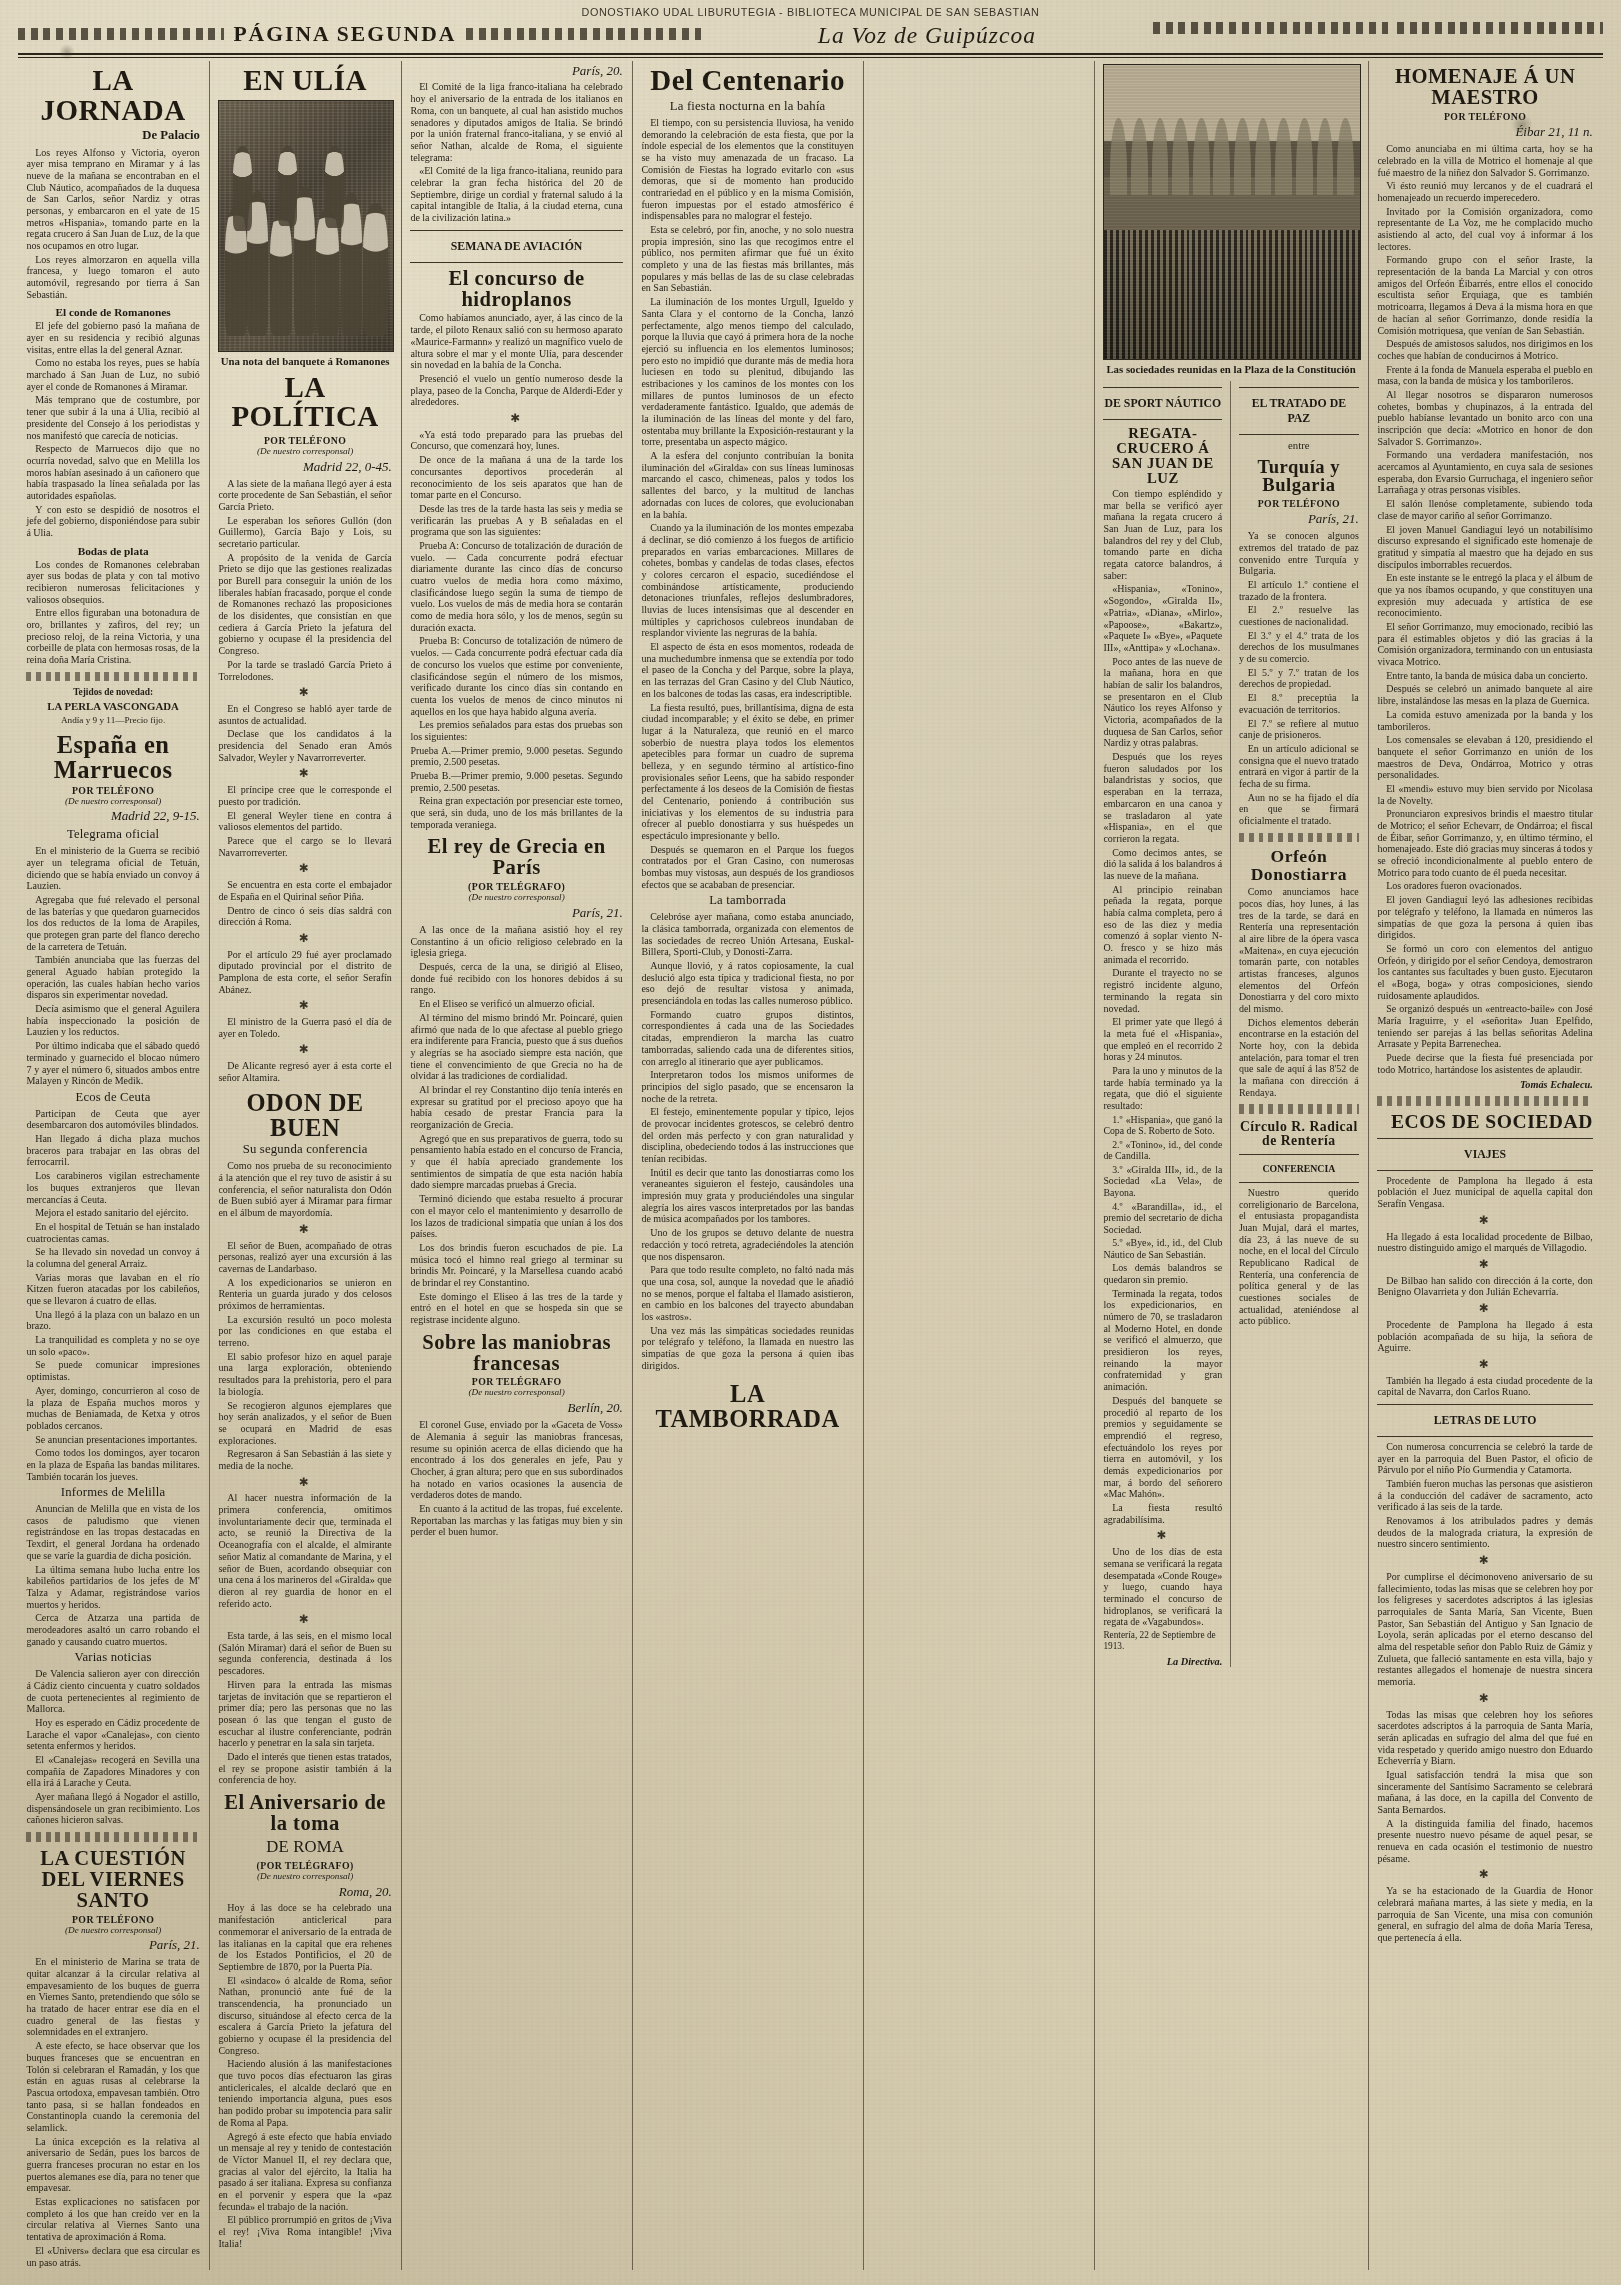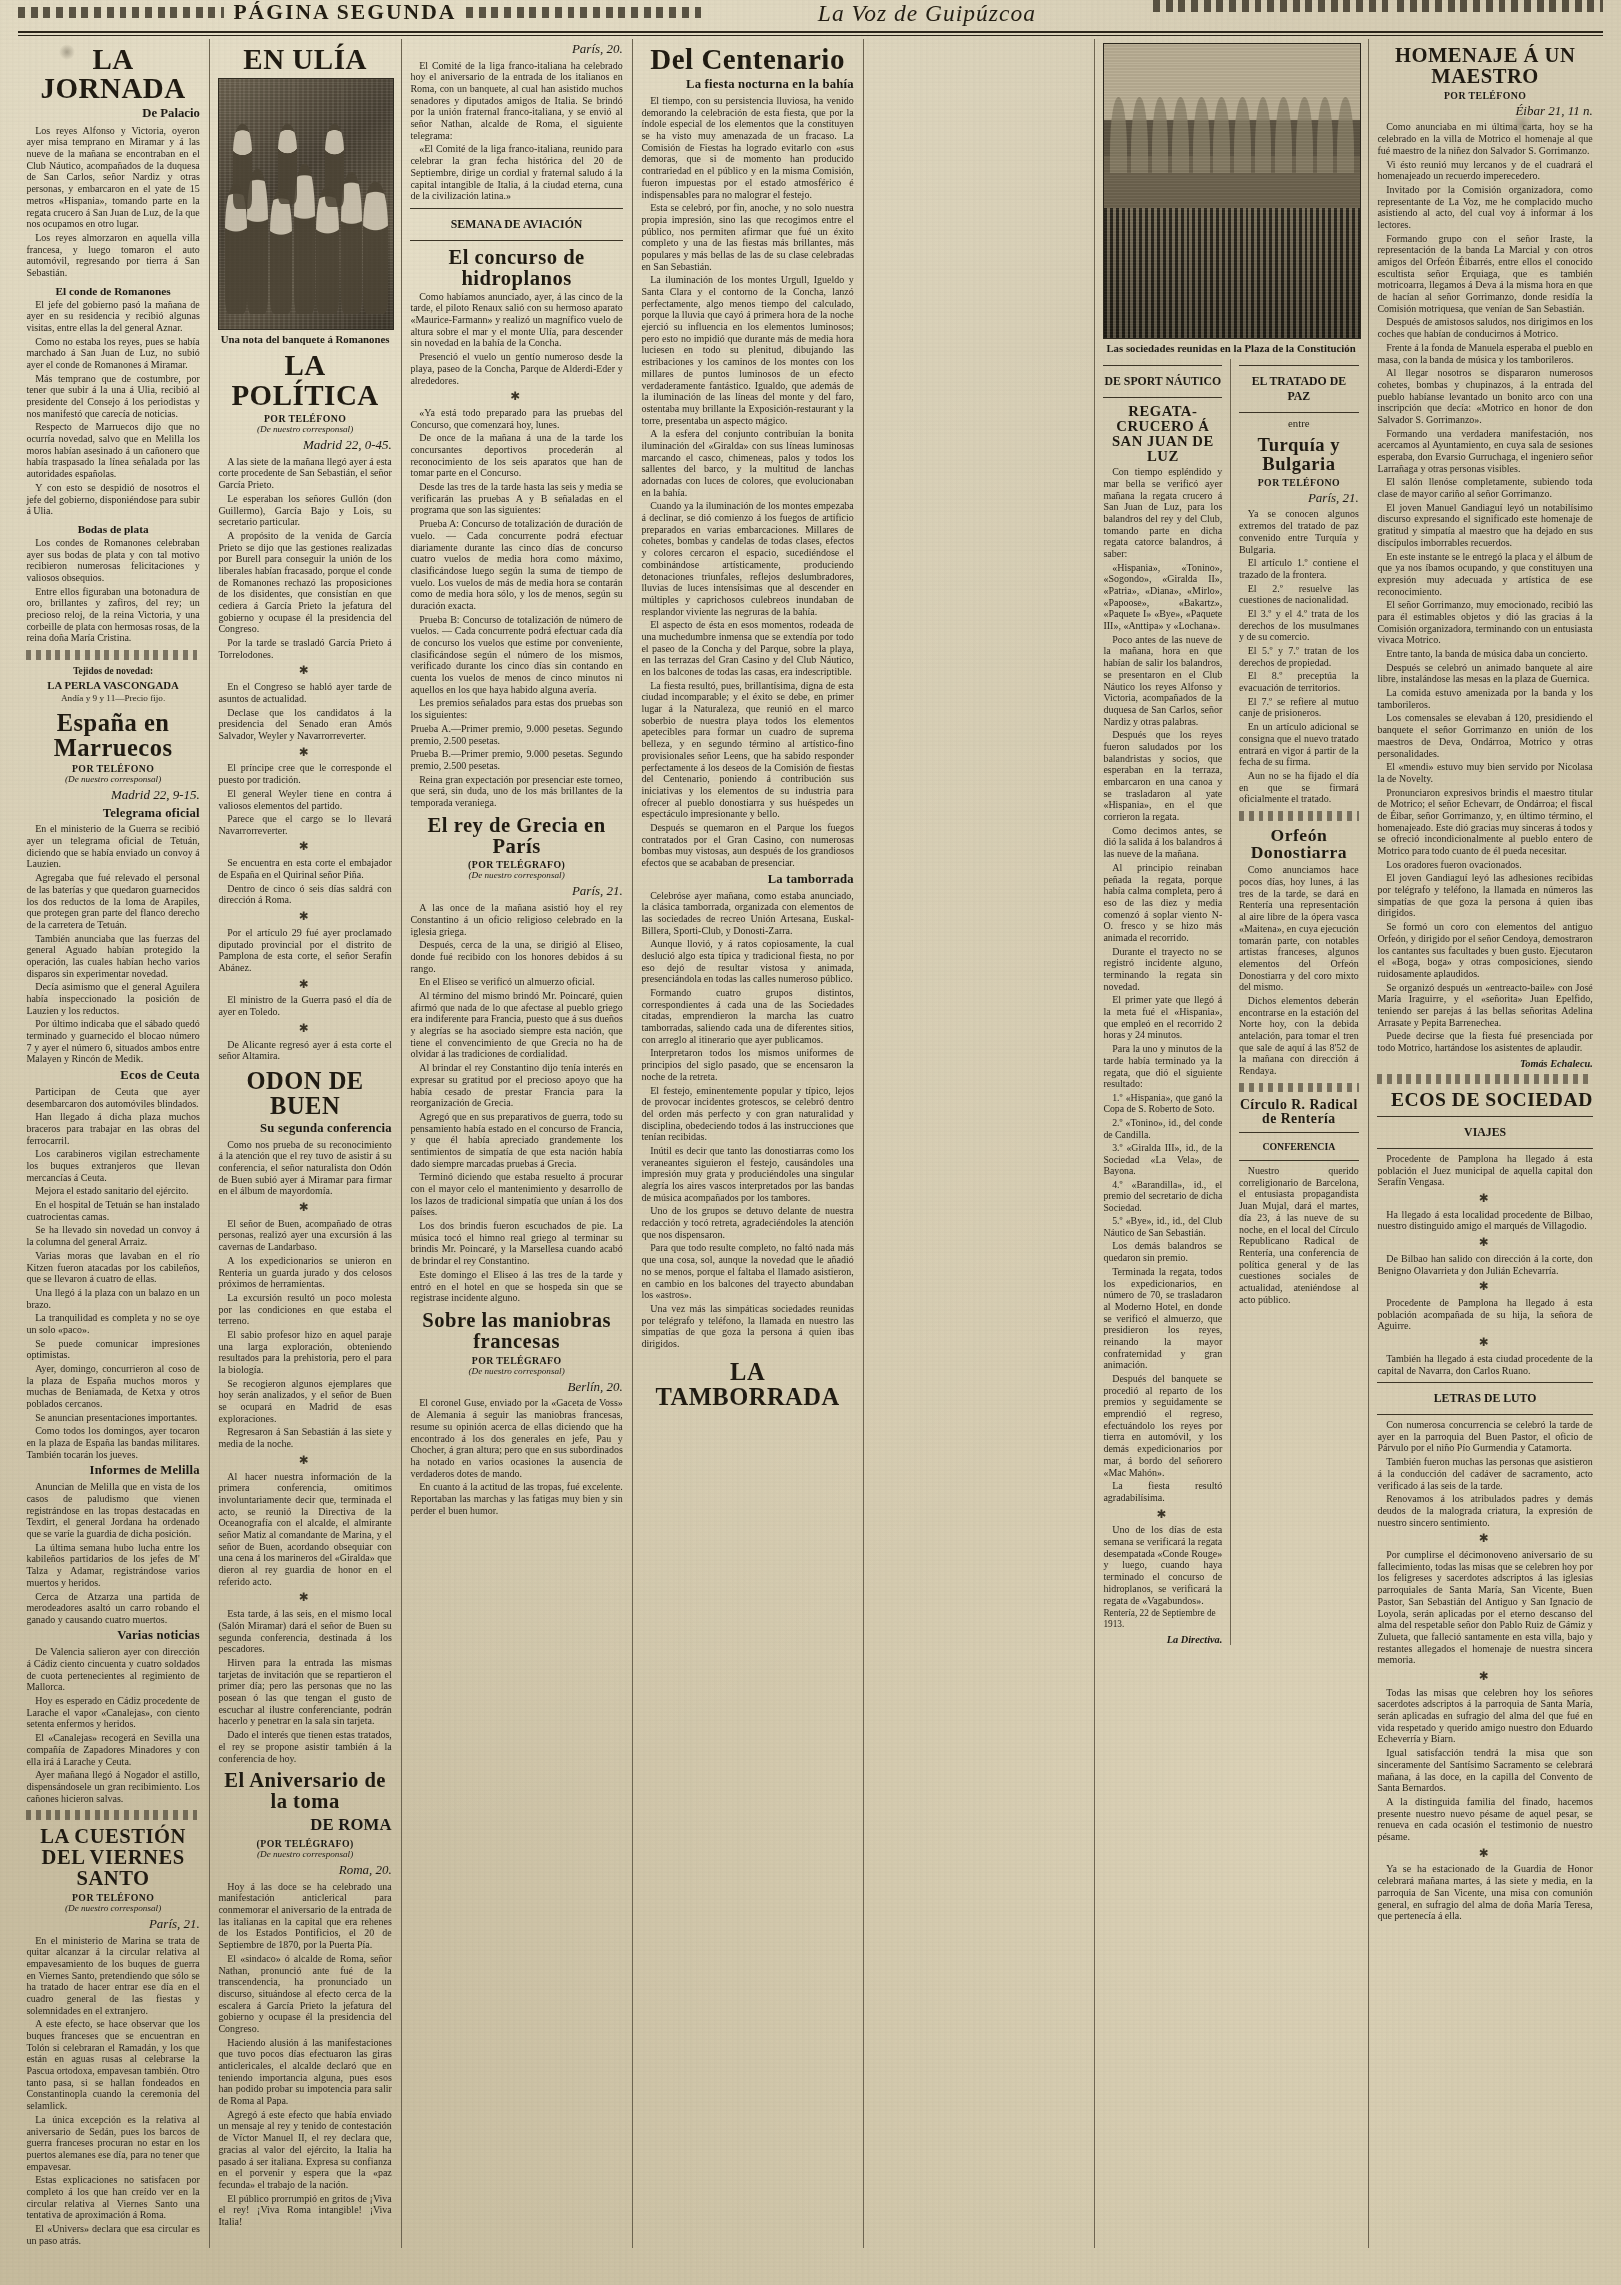--- a/index.html
+++ b/index.html
@@ -87,21 +87,21 @@
 
   h1.sec{
     font-family:"Liberation Serif", serif;
     font-size:29px;line-height:1.02;
     margin:5.9px 0 2px 0;text-align:center;font-weight:700;letter-spacing:0.5px;
     color:#201b12;
   }
   h1.sec.small{font-size:24.5px;}
   h1.sec.xsmall{font-size:20.6px;}
   h2.sub{
-    font-size:12.7px;margin:2.9px 0 2.9px 0;text-align:right;font-weight:700;
+    font-size:12.7px;margin:2.9px 0 2.9px 0;text-align:center;font-weight:400;
     letter-spacing:0.2px;
   }
   h3.kick{
     font-size:11.3px;margin:5.9px 0 2px 0;text-align:center;font-weight:700;
   }
   .right-sub{text-align:right;font-weight:700;font-size:12.7px;margin:1px 0 3.9px 0;}
   p{
     margin:0 0 2px 0;
     font-size:10px;
     line-height:1.17;
@@ -176,20 +176,21 @@
     background:radial-gradient(circle,#3a3426 0%, rgba(58,52,38,0) 70%);
     pointer-events:none;opacity:.35;
   }
 </style>
 </head>
 <body>
 
 <div class="page">
   <div class="grain"></div>
 
+  <div class="topline">DONOSTIAKO UDAL LIBURUTEGIA - BIBLIOTECA MUNICIPAL DE SAN SEBASTIAN</div>
 
   <div class="masthead">
     <div class="mh-left">
       <div class="mh-rule"></div>
       <div class="mh-page">PÁGINA SEGUNDA</div>
       <div class="mh-rule r2"></div>
     </div>
     <div class="mh-title">La Voz de Guipúzcoa</div>
     <div class="mh-left">
       <div class="mh-rule r2"></div>

